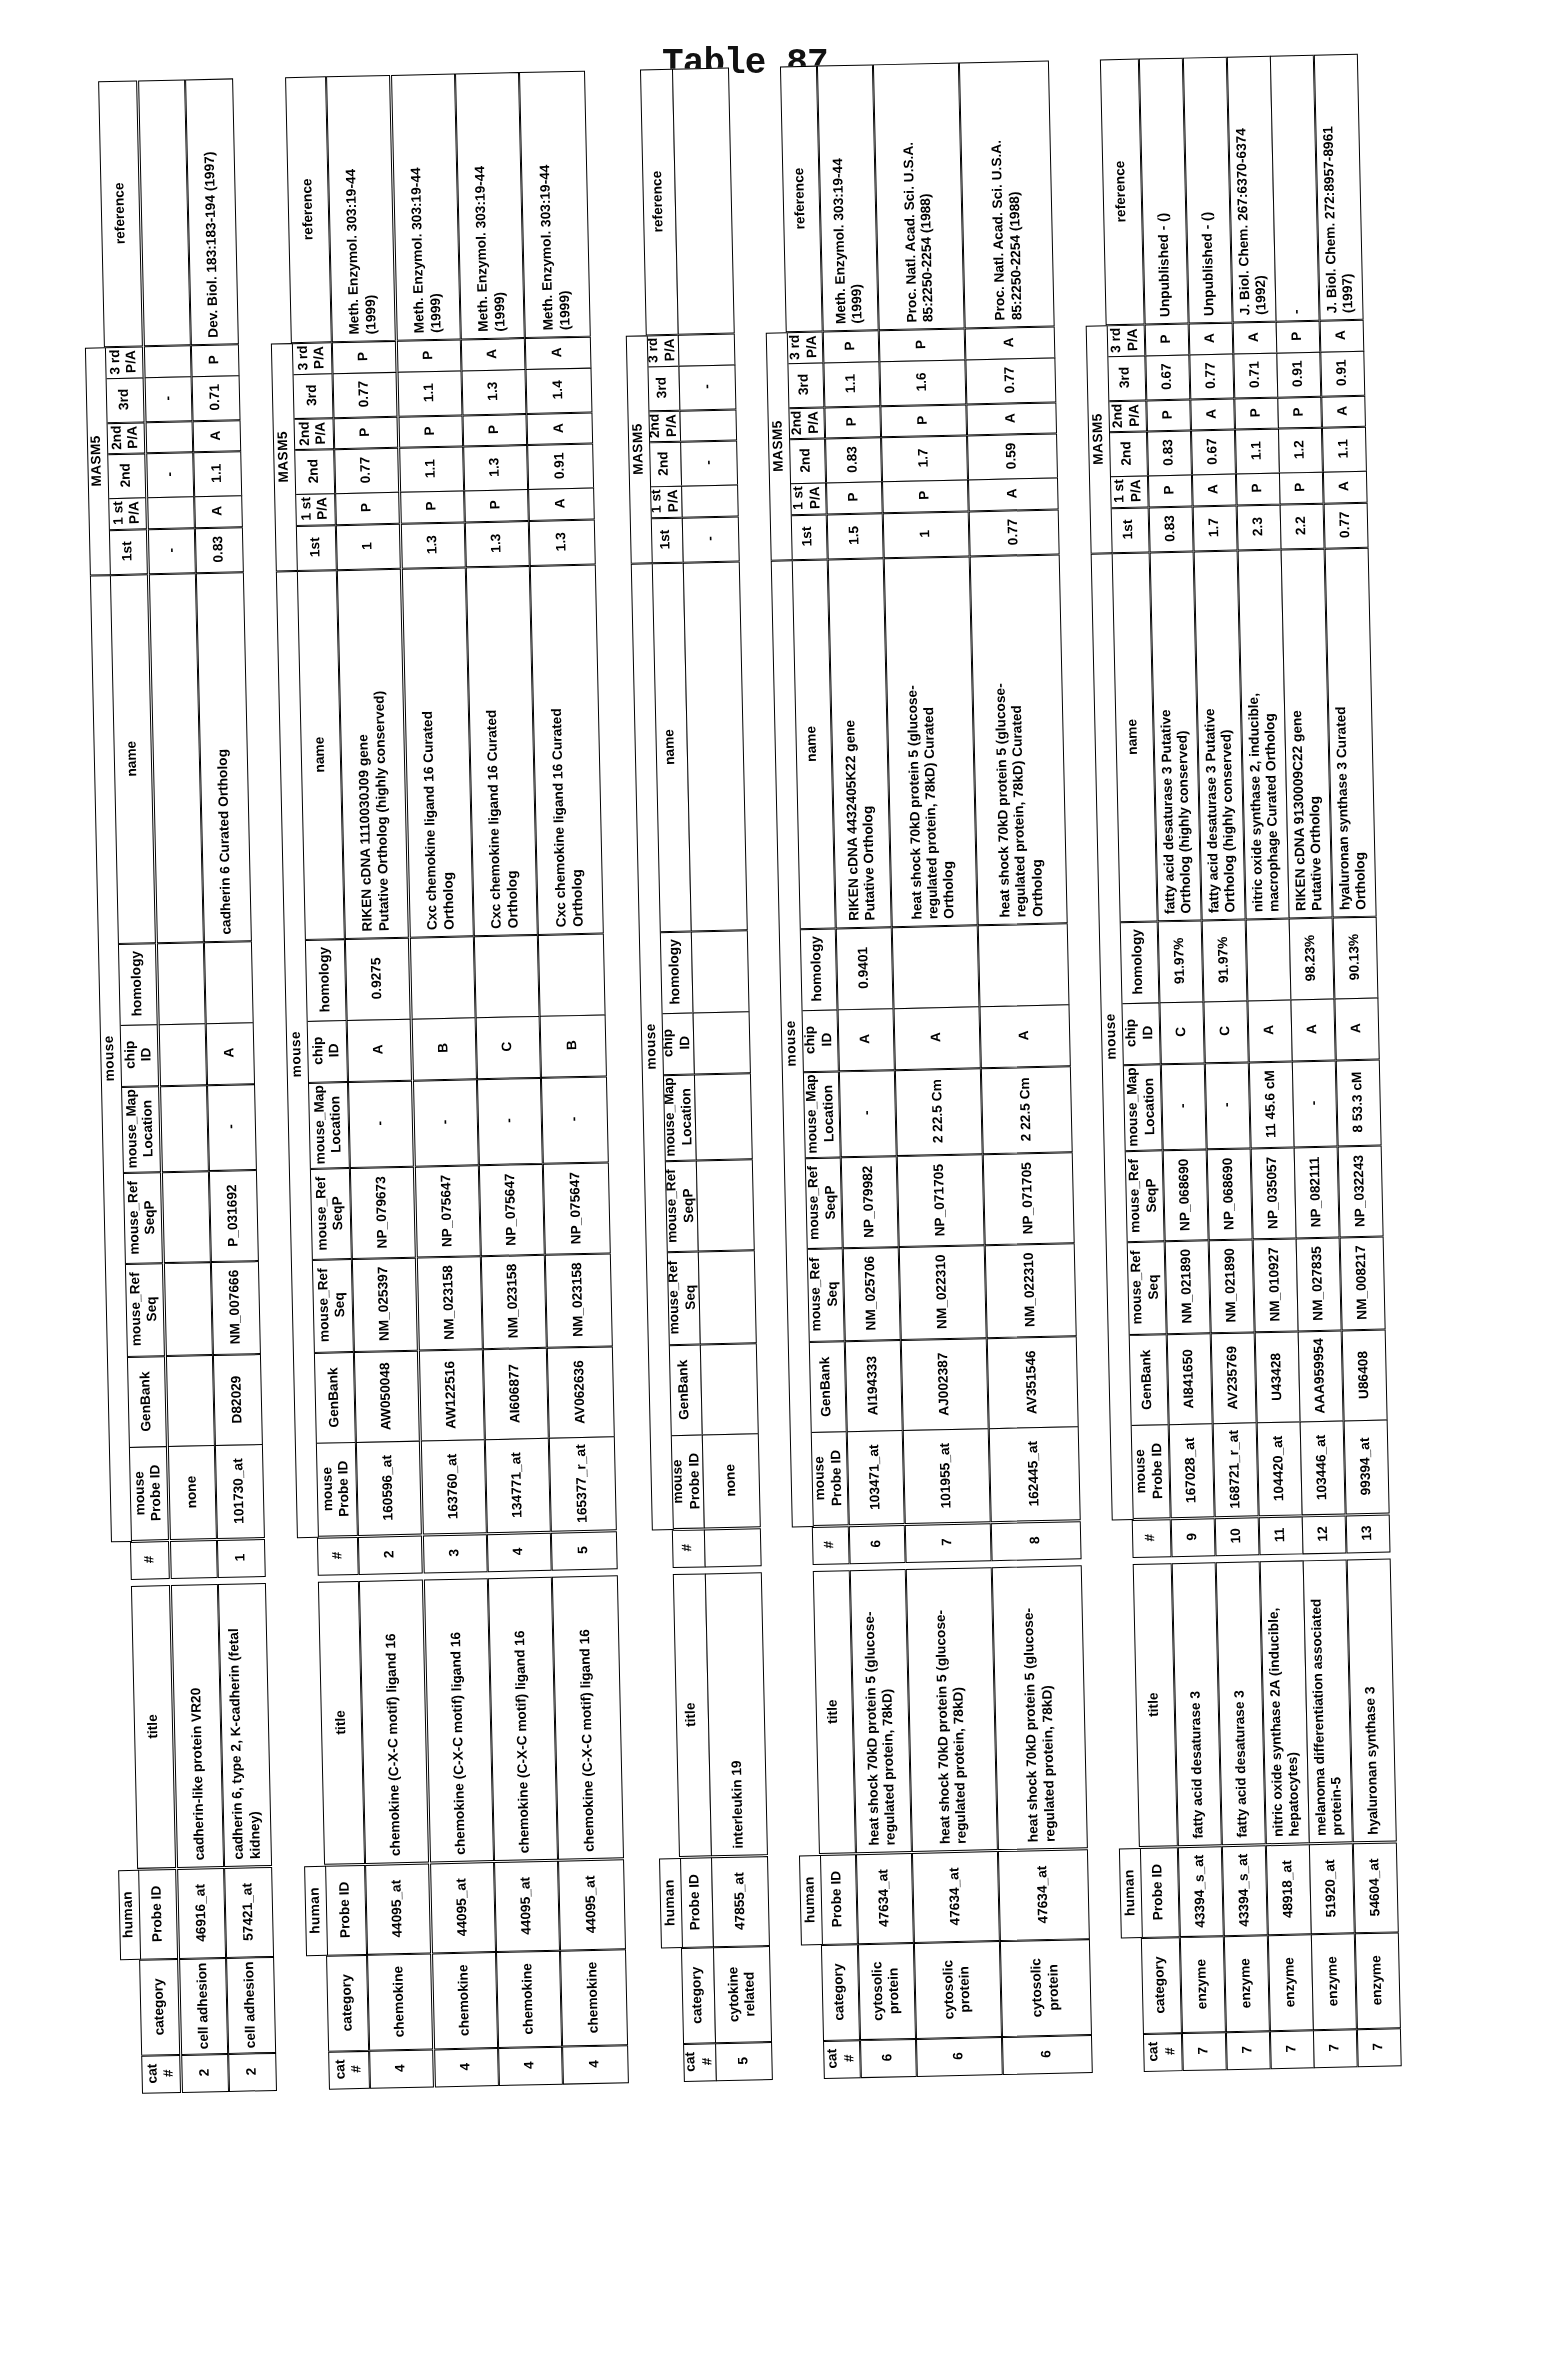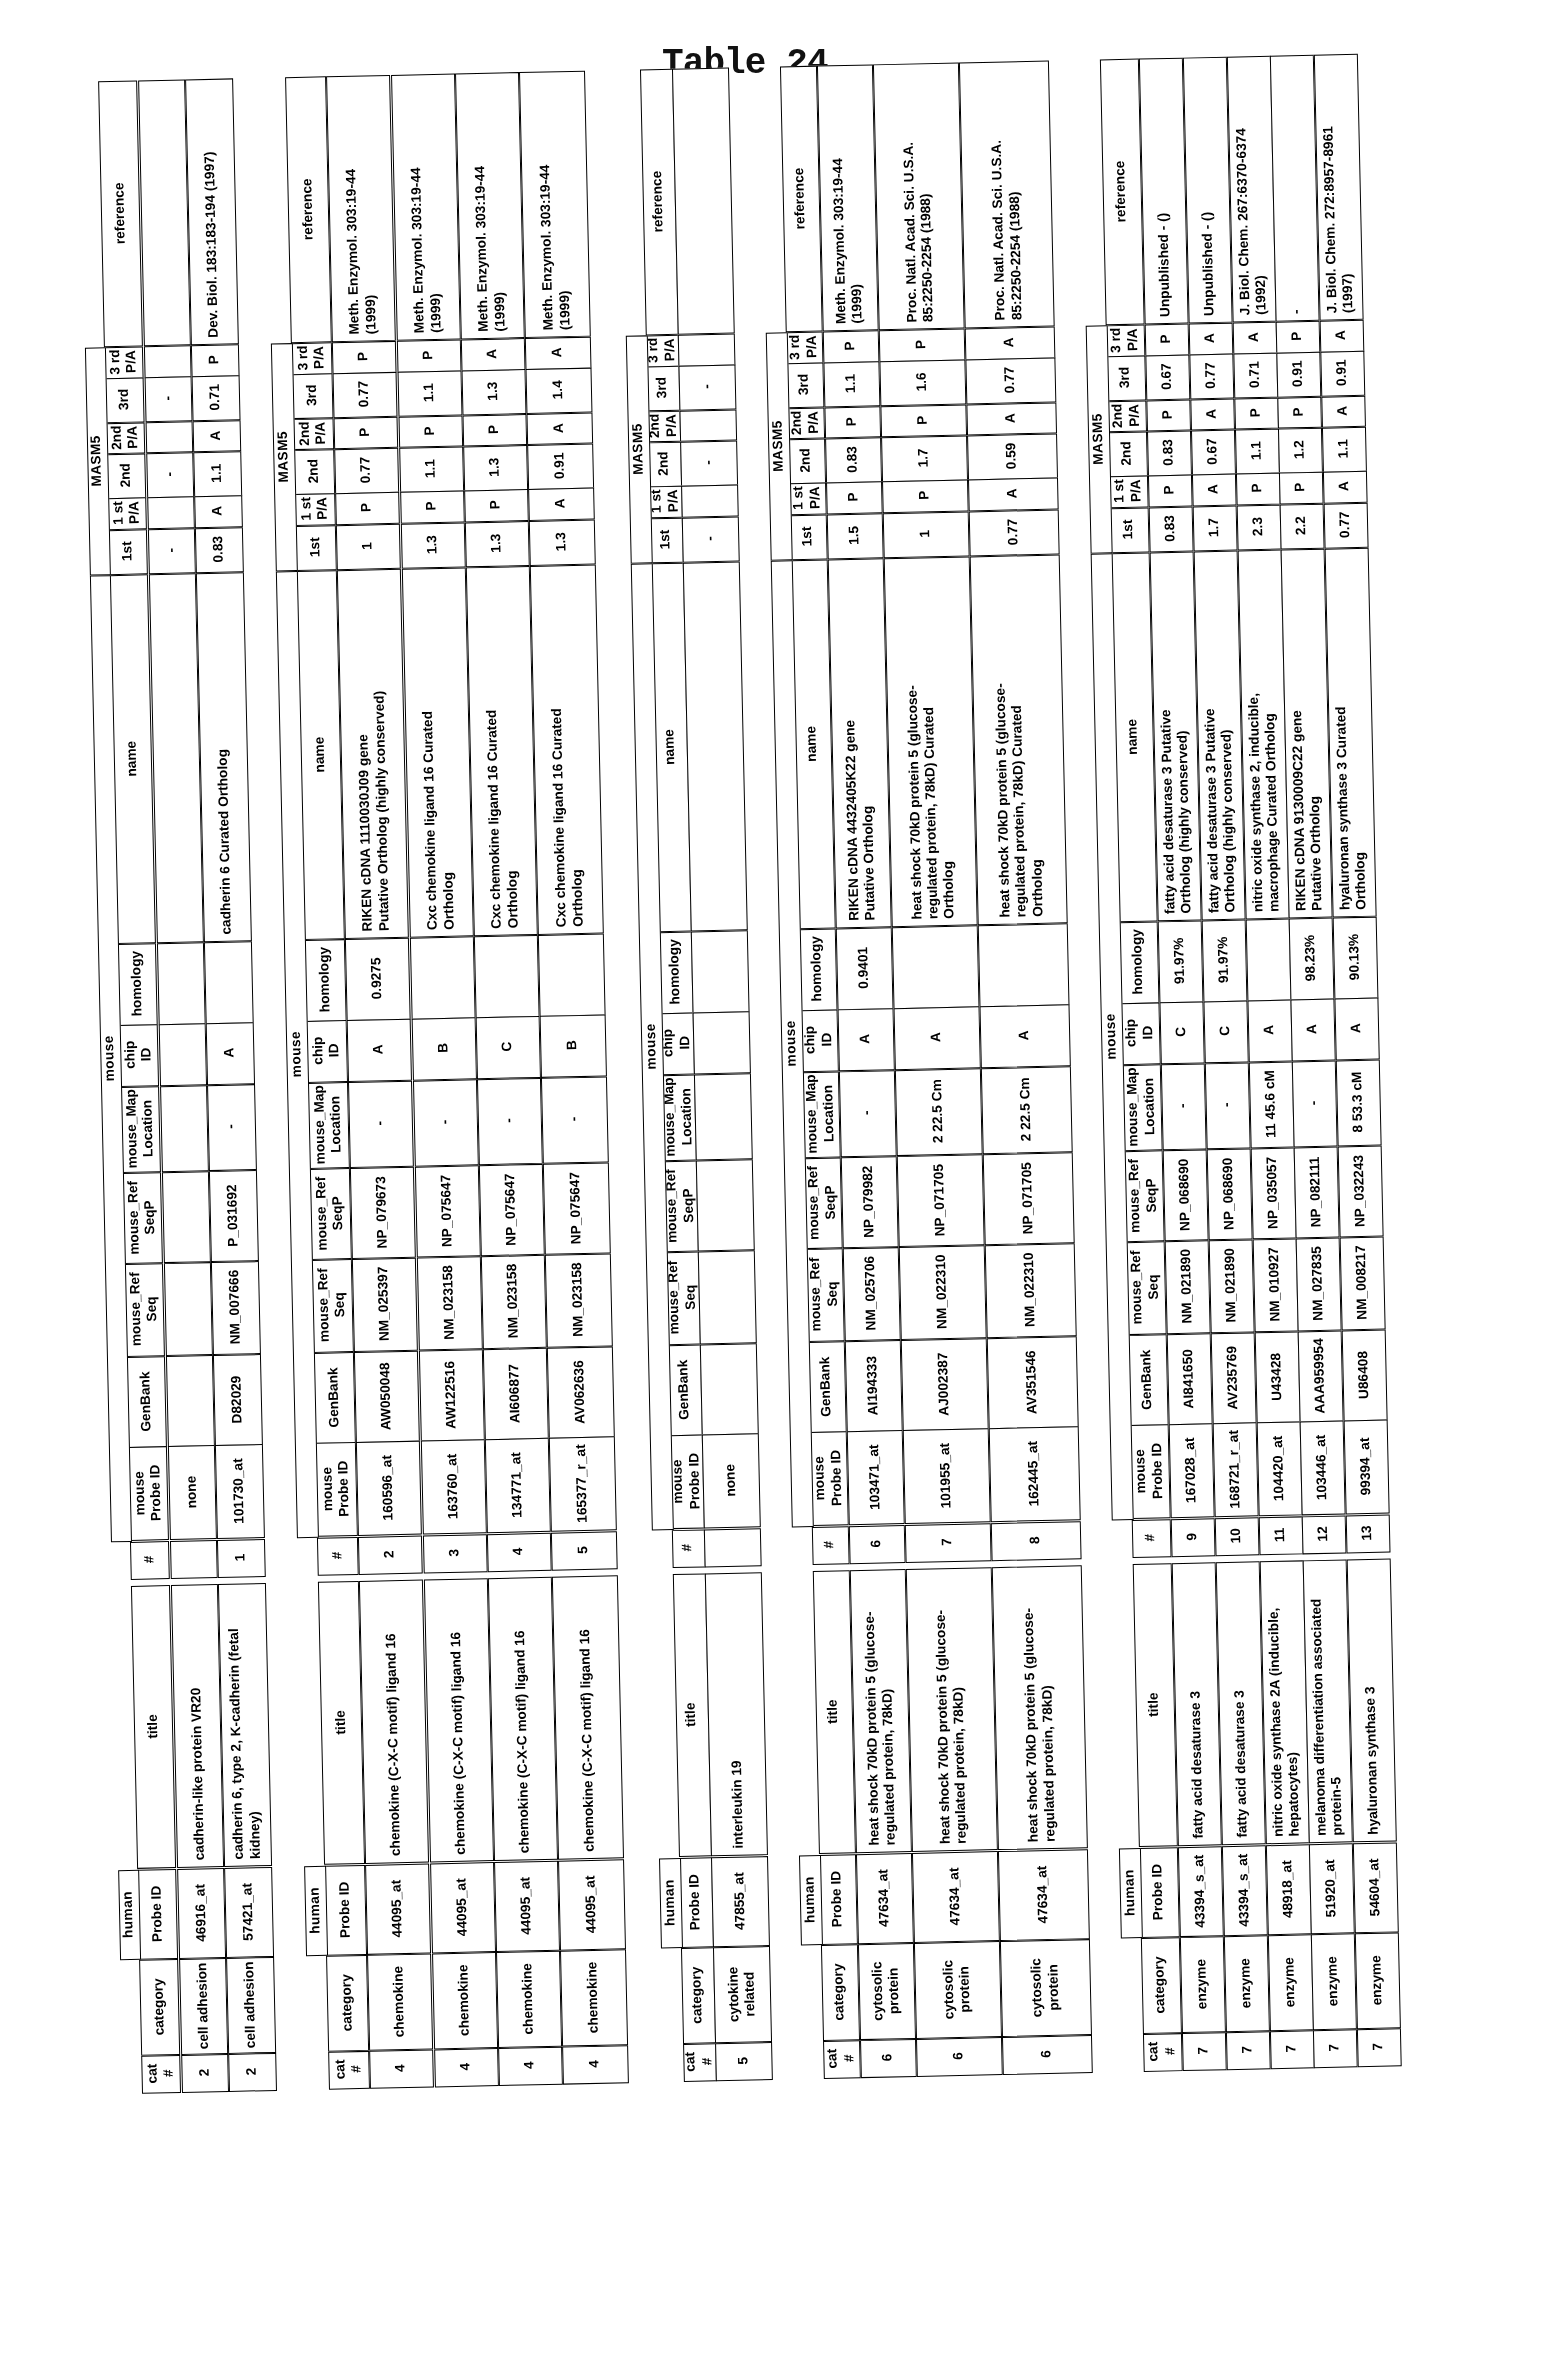--- a/index.html
+++ b/index.html
@@ -14,21 +14,21 @@
       transform:rotate(-90deg) translateX(-100%);
       display:flex;flex-direction:column;justify-content:center;
       white-space:pre-line;font-weight:700;font-size:13.7px;line-height:16.3px;
       text-align:center;color:#000}
   .vt.start{text-align:left;padding-left:5.1px;box-sizing:border-box}
   .band .vt{letter-spacing:0.4px}
 </style>
 </head>
 <body>
 
-<div id="page-title">Table 24</div>
+<div id="page-title">Table 87</div>
 <div id="sheet">
     <div class="cell" style="left: 102px; top: 76px; width: 39px; height: 266px;">
       <div class="vt" style="width: 263px; height: 36px;">reference</div>
     </div>
     <div class="cell" style="left: 142px; top: 76px; width: 47px; height: 266px;">
       <div class="vt start" style="width: 263px; height: 44px;"></div>
     </div>
     <div class="cell" style="left: 189px; top: 76px; width: 48px; height: 266px;">
       <div class="vt start" style="width: 263px; height: 45px;">Dev. Biol. 183:183-194 (1997)</div>
     </div>

